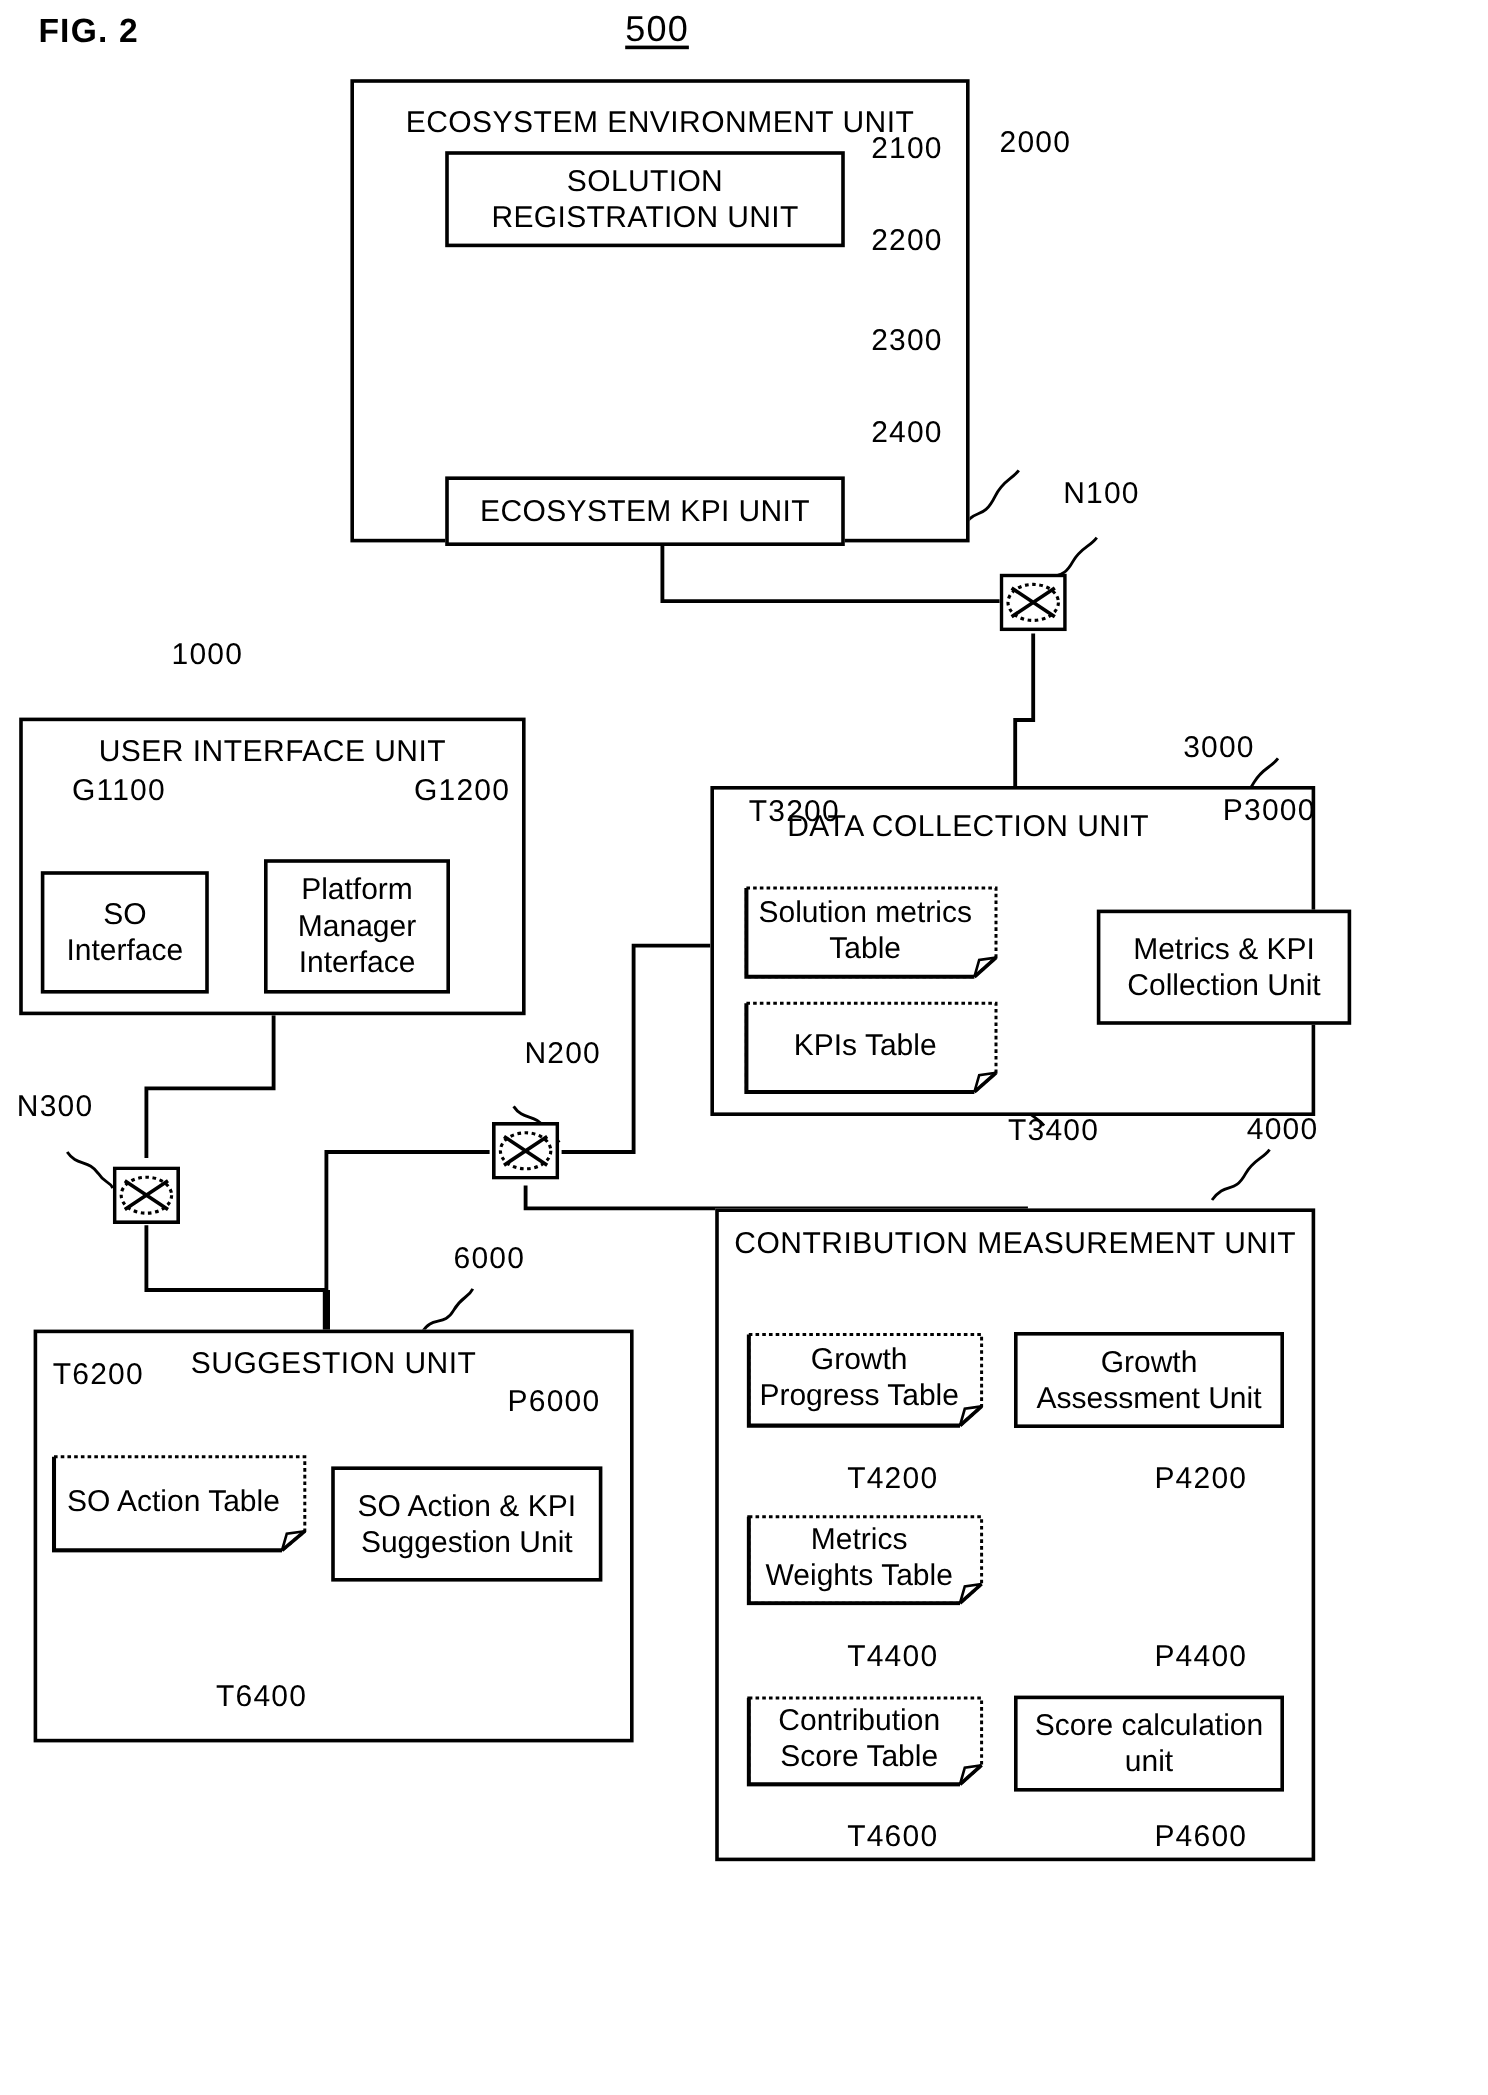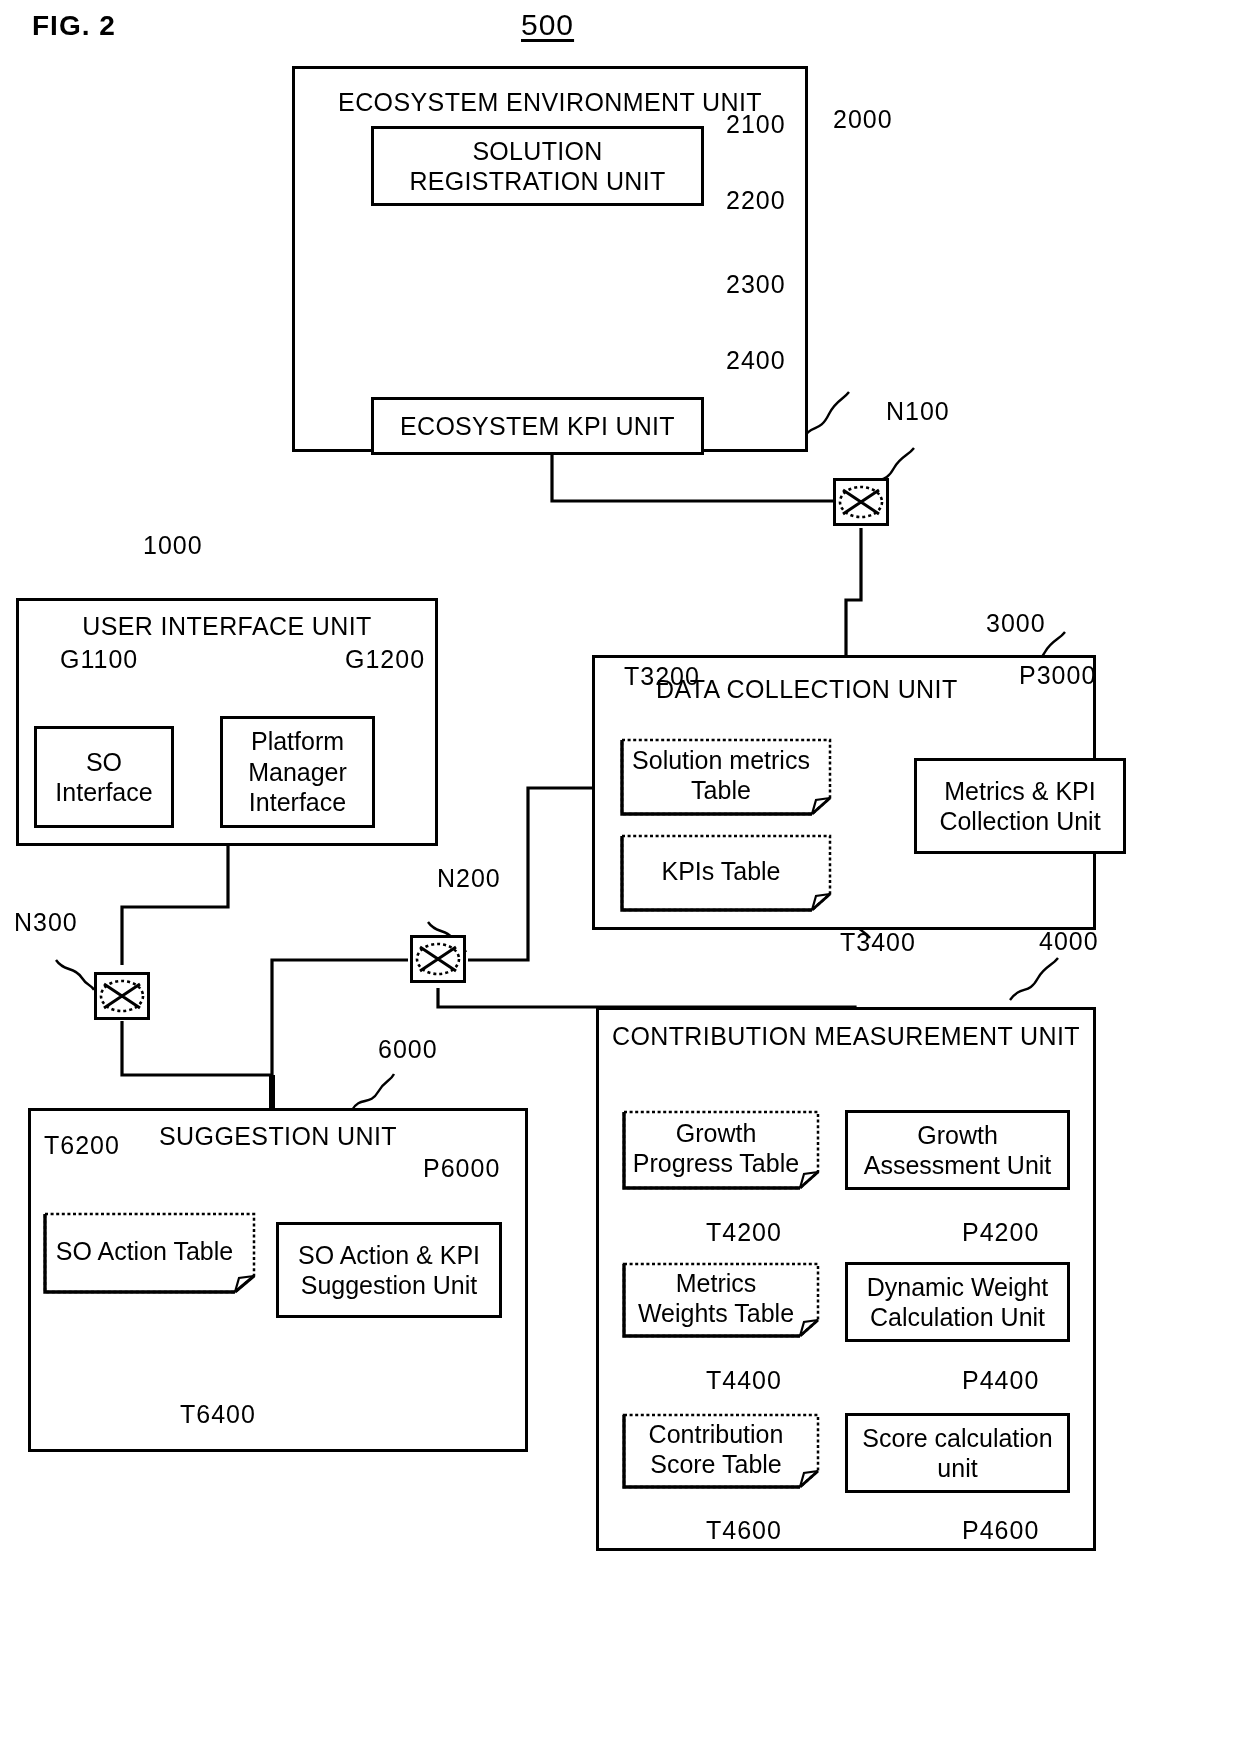--- a/index.html
+++ b/index.html
@@ -223,23 +223,20 @@
     <svg width="198" height="76" viewBox="0 0 198 76">
       <path d="M 2 2 L 196 2 L 196 58 L 178 74 L 2 74 Z" fill="#fff" stroke="#000" stroke-width="2.5" stroke-dasharray="3 2.6"></path>
       <path d="M 2 2 L 2 74 L 178 74" fill="none" stroke="#000" stroke-width="3.4"></path>
       <path d="M 178 74 L 196 58" fill="none" stroke="#000" stroke-width="3"></path>
       <path d="M 178 74 L 182 60 L 196 58" fill="none" stroke="#000" stroke-width="2.2"></path>
     </svg>
     <div class="ttxt">Metrics Weights Table</div>
   </div>
   <div class="refnum" style="left:706px;top:1366px;">T4400</div>
 
-  <div class="procbox" style="left:845px;top:1262px;width:225px;height:80px;">
-    <span>Dynamic Weight Calculation Unit</span>
-  </div>
   <div class="refnum" style="left:962px;top:1366px;">P4400</div>
 
   <div class="tablewrap" style="left:622px;top:1413px;width:198px;height:76px;">
     <svg width="198" height="76" viewBox="0 0 198 76">
       <path d="M 2 2 L 196 2 L 196 58 L 178 74 L 2 74 Z" fill="#fff" stroke="#000" stroke-width="2.5" stroke-dasharray="3 2.6"></path>
       <path d="M 2 2 L 2 74 L 178 74" fill="none" stroke="#000" stroke-width="3.4"></path>
       <path d="M 178 74 L 196 58" fill="none" stroke="#000" stroke-width="3"></path>
       <path d="M 178 74 L 182 60 L 196 58" fill="none" stroke="#000" stroke-width="2.2"></path>
     </svg>
     <div class="ttxt">Contribution Score Table</div>

